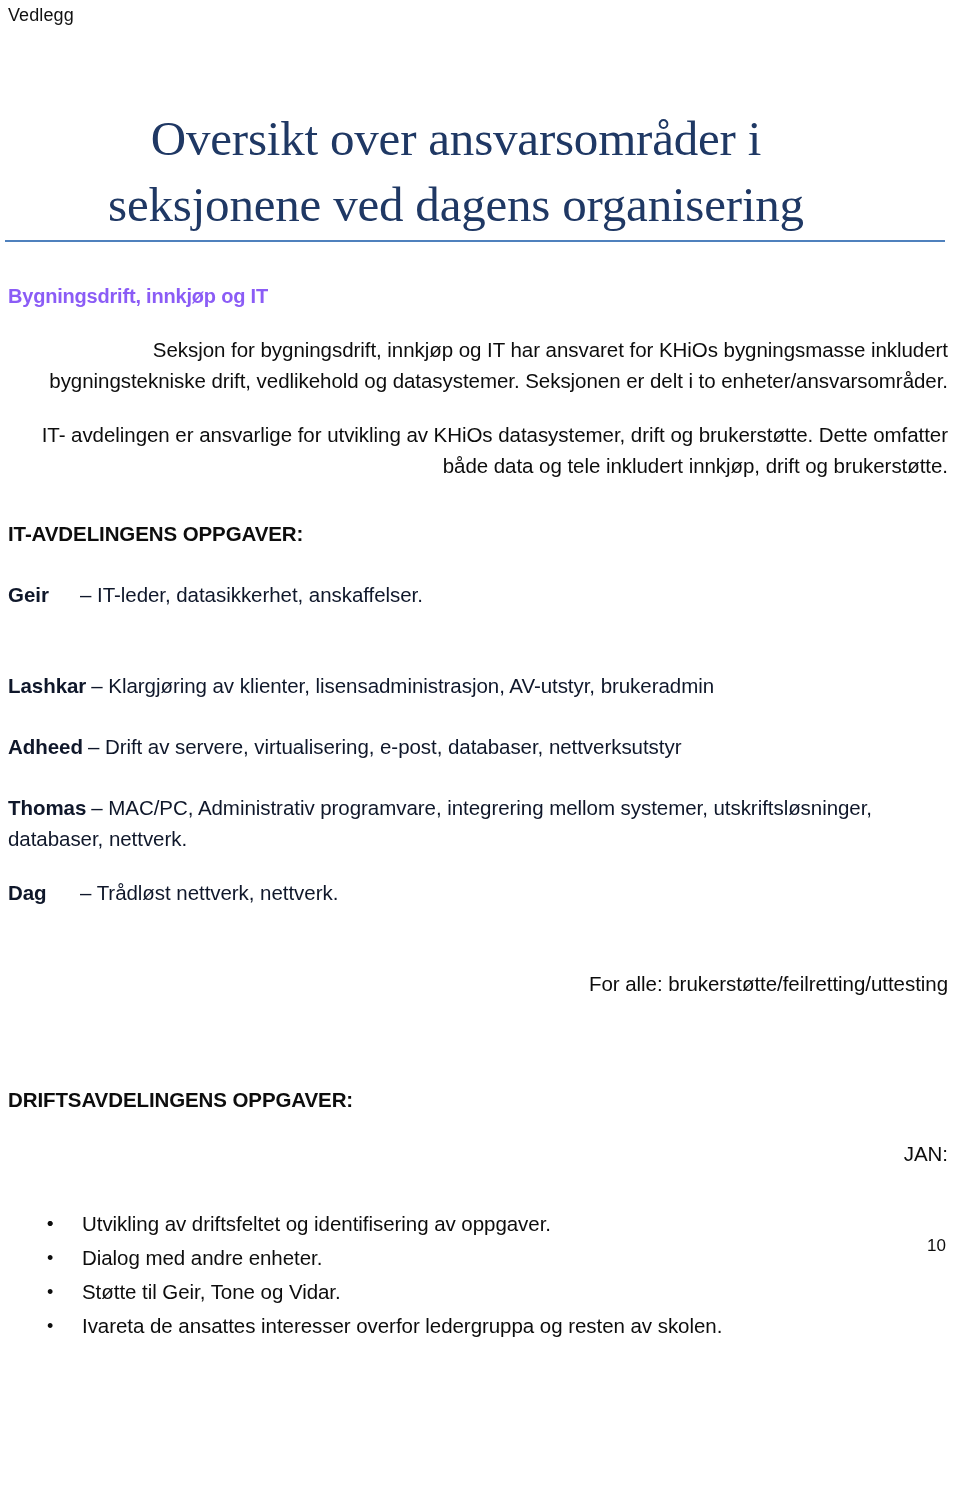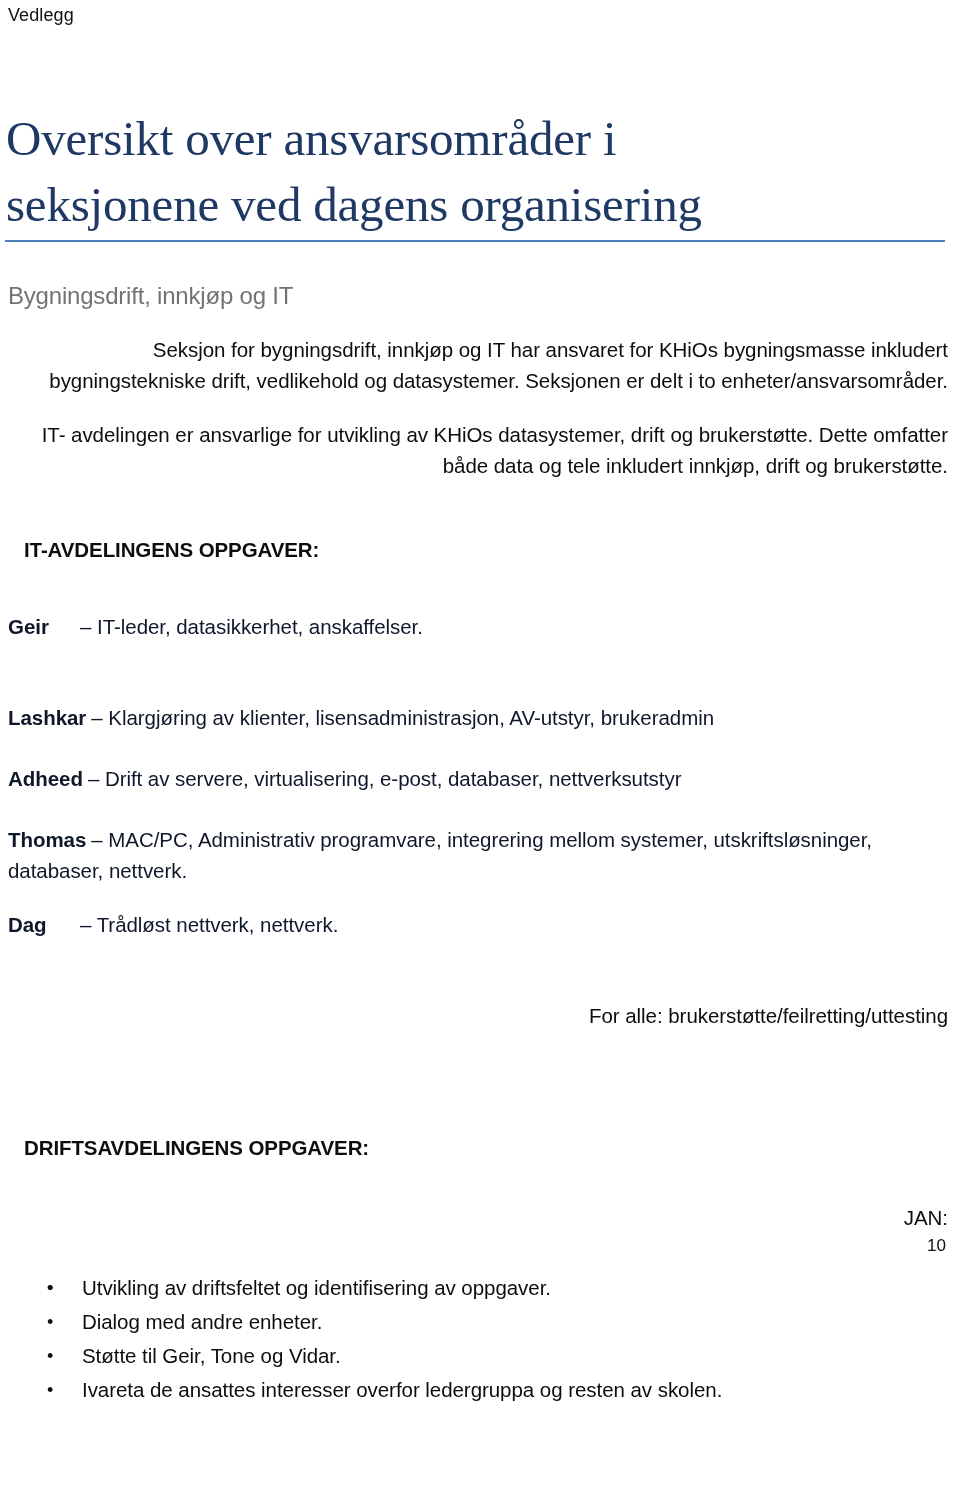--- a/index.html
+++ b/index.html
@@ -43,20 +43,21 @@
     position: absolute;
     left: 6px;
     top: 106px;
     width: 900px;
     font-family: "Liberation Serif", "DejaVu Serif", serif;
     font-size: 49px;
     line-height: 66px;
     font-weight: 400;
     color: #1F3864;
     letter-spacing: -0.2px;
+    text-align: center;
   }
   .doc-title .tl { display: block; }
 
   .title-rule {
     position: absolute;
     left: 5px;
     top: 240px;
     width: 940px;
     height: 0;
     border-top: 2px solid #4F81BD;
@@ -65,44 +66,44 @@
   
   .content {
     position: absolute;
     left: 8px;
     top: 281px;
     width: 940px;
   }
 
   h2.section-heading {
     margin: 0;
-    font-size: 24px;
+    font-size: 20px;
     line-height: 30px;
-    font-weight: normal;
+    font-weight: bold;
     letter-spacing: -0.2px;
-    color: #737373;
+    color: #8b5cf6;
   }
 
   p.body-par {
     margin: 0;
     font-size: 20.5px;
     line-height: 31px;
     color: #0d0d0d;
     letter-spacing: -0.05px;
     text-align: right;
   }
 
   .gap-sm { height: 23px; }
   .gap-md { height: 30px; }
   .gap-lg { height: 38px; }
   .gap-xl { height: 60px; }
   .gap-xxl { height: 86px; }
 
   p.label-heading {
-    margin: 16px;
+    margin: 0;
     font-size: 20.5px;
     line-height: 30px;
     font-weight: bold;
     letter-spacing: -0.1px;
     color: #0d0d0d;
   }
 
   
   .person-row {
     margin: 0;

